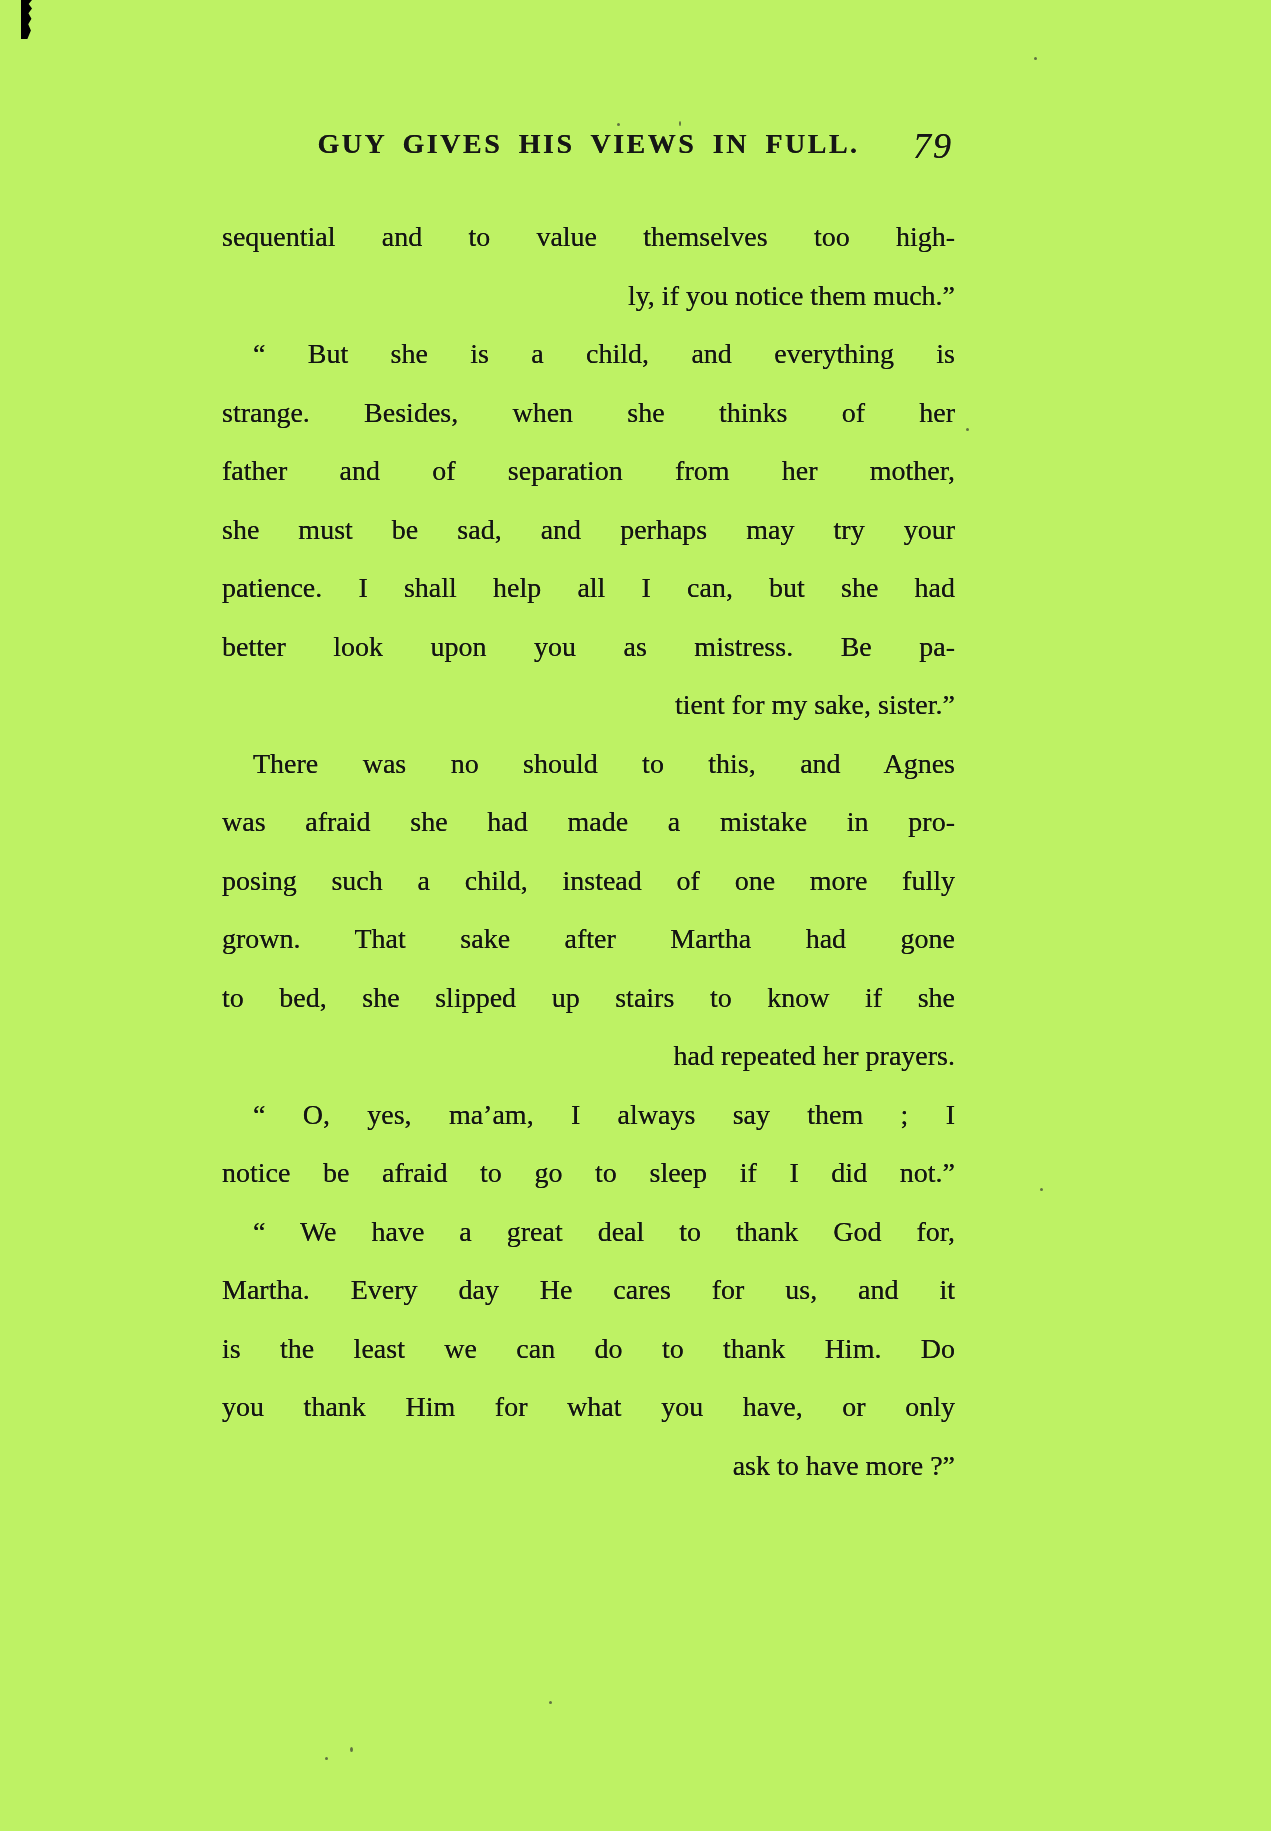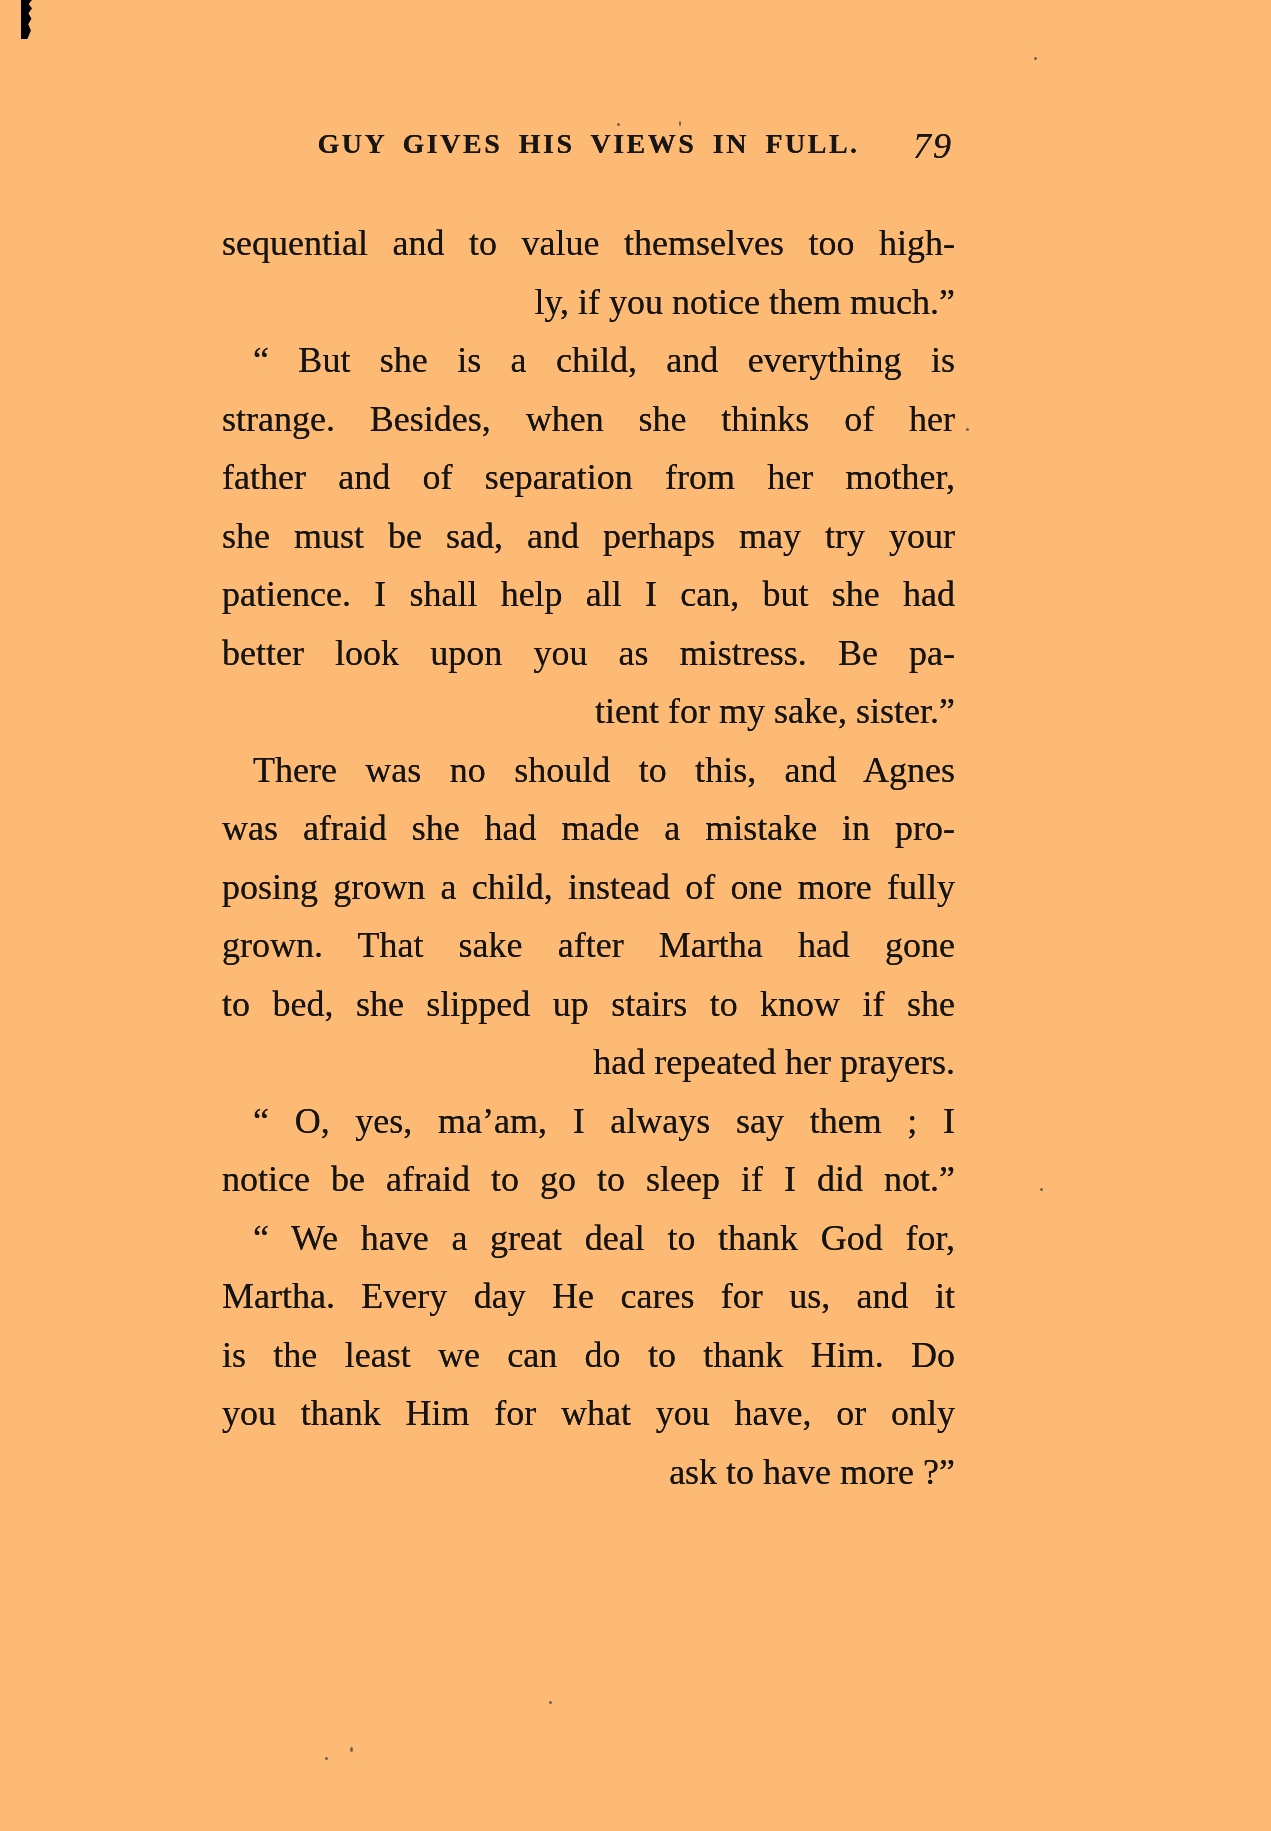--- a/index.html
+++ b/index.html
@@ -5,21 +5,21 @@
 <style>
   * { margin: 0; padding: 0; box-sizing: border-box; }
   html, body { background: #ffffff; }
   body {
     width: 1271px; height: 1831px;
     font-family: "Liberation Serif", serif;
   }
   .page {
     position: relative;
     width: 1271px; height: 1831px;
-    background: #fdba74;
+    background: #bef264;
     color: #141414;
     overflow: hidden;
   }
   
   .ink-blot {
     position: absolute; left: 21px; top: 0;
     width: 11px; height: 39px; background: #000;
     clip-path: polygon(0 0, 100% 0, 70% 10%, 100% 22%, 68% 34%, 95% 48%, 66% 62%, 90% 78%, 58% 100%, 0 100%);
   }
   .speck {
@@ -39,22 +39,22 @@
   }
   .page-number {
     position: absolute; right: 2px; top: -3px;
     font-size: 36px; letter-spacing: 2px;
     color: #161616;
     text-shadow: 0 0 0.5px rgba(10,10,10,0.8);
     font-style: italic;
   }
   
   .text-block {
-    position: absolute; top: 214px; left: 222px; width: 733px;
-    font-size: 36px;
+    position: absolute; top: 208px; left: 222px; width: 733px;
+    font-size: 28px;
     text-shadow: 0 0 0.6px rgba(10,10,10,0.85);
   }
   .line {
     line-height: 58.5px; height: 58.5px;
     text-align: right;
   }
   .line.just {
     text-align: justify;
     text-align-last: justify;
   }
@@ -86,21 +86,21 @@
       <div class="line">ly, if you notice them much.”</div>
       <div class="line just indent">“ But she is a child, and everything is</div>
       <div class="line just">strange. Besides, when she thinks of her</div>
       <div class="line just">father and of separation from her mother,</div>
       <div class="line just">she must be sad, and perhaps may try your</div>
       <div class="line just">patience. I shall help all I can, but she had</div>
       <div class="line just">better look upon you as mistress. Be pa-</div>
       <div class="line">tient for my sake, sister.”</div>
       <div class="line just indent">There was no should to this, and Agnes</div>
       <div class="line just">was afraid she had made a mistake in pro-</div>
-      <div class="line just">posing grown a child, instead of one more fully</div>
+      <div class="line just">posing such a child, instead of one more fully</div>
       <div class="line just">grown. That sake after Martha had gone</div>
       <div class="line just">to bed, she slipped up stairs to know if she</div>
       <div class="line">had repeated her prayers.</div>
       <div class="line just indent">“ O, yes, ma’am, I always say them ; I</div>
       <div class="line just">notice be afraid to go to sleep if I did not.”</div>
       <div class="line just indent">“ We have a great deal to thank God for,</div>
       <div class="line just">Martha. Every day He cares for us, and it</div>
       <div class="line just">is the least we can do to thank Him. Do</div>
       <div class="line just">you thank Him for what you have, or only</div>
       <div class="line">ask to have more ?”</div>

